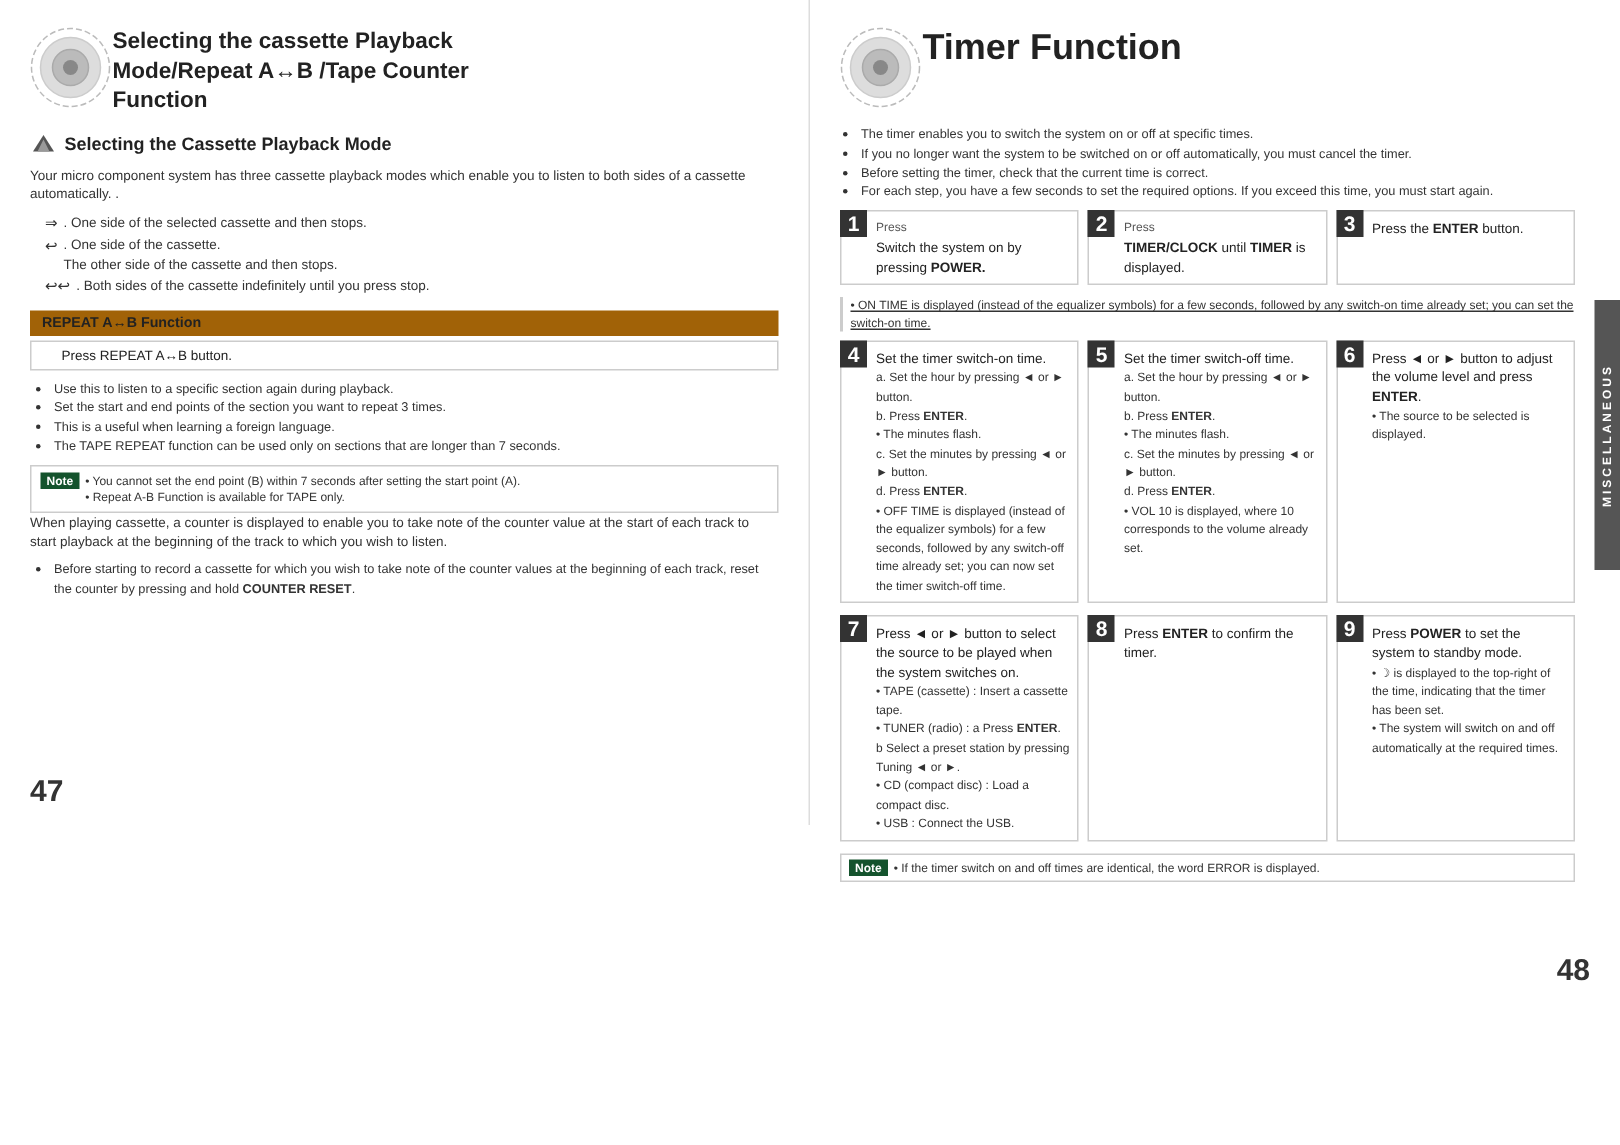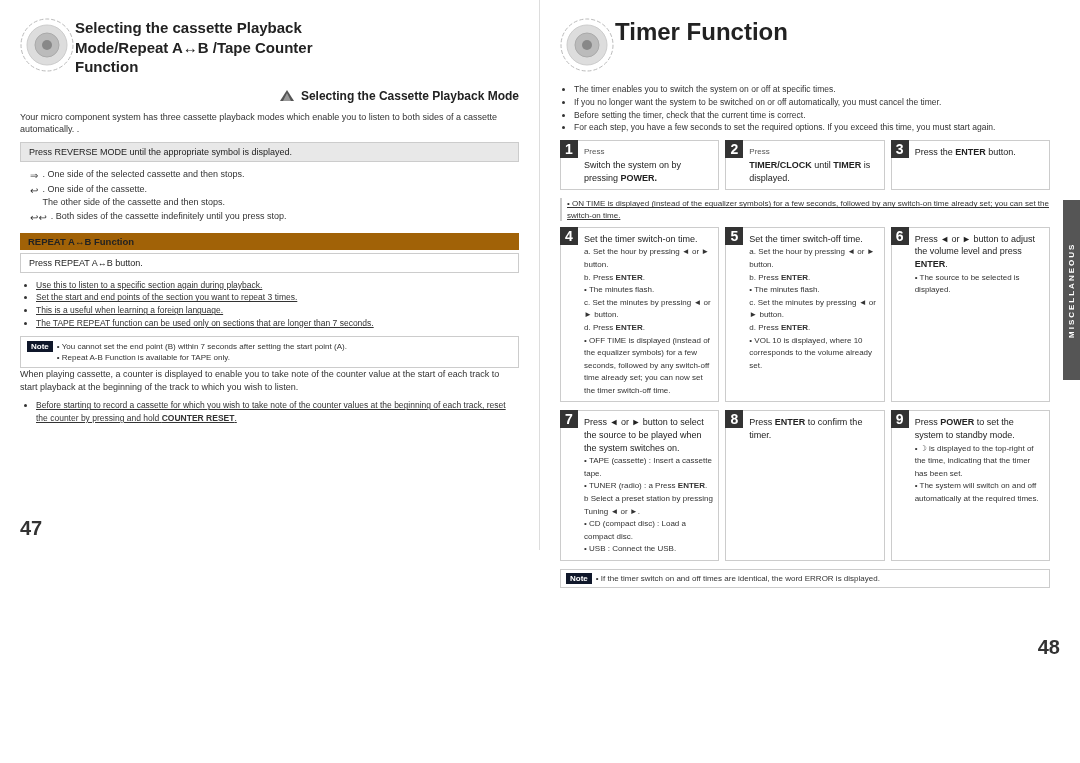--- a/index.html
+++ b/index.html
@@ -58,21 +58,20 @@
       font-weight: bold;
       color: #222;
       line-height: 1.3;
     }
 
     .section-header {
       display: flex;
       align-items: center;
       margin-bottom: 6px;
       margin-top: 8px;
-      justify-content: flex-end;
     }
 
     .section-icon {
       width: 18px;
       height: 18px;
       margin-right: 5px;
       flex-shrink: 0;
     }
 
     .section-title {
@@ -122,50 +121,49 @@
       padding: 3px 8px;
       font-size: 9.5px;
       font-weight: bold;
       color: #222;
       margin-bottom: 3px;
       margin-top: 8px;
     }
 
     .white-box {
       border: 1px solid #ccc;
-      padding: 4px 8px;
+      padding: 4px 20px;
       font-size: 9px;
       color: #222;
       margin-bottom: 6px;
     }
 
     .small-bullets {
       list-style: disc;
       padding-left: 16px;
       margin-bottom: 6px;
     }
 
     .small-bullets li {
       font-size: 8.5px;
       color: #333;
       line-height: 1.5;
-      text-decoration: underline;
     }
 
     .note-box {
       border: 1px solid #ccc;
       padding: 4px 6px;
       margin-top: 6px;
       display: flex;
       align-items: flex-start;
       gap: 4px;
     }
 
     .note-label {
-      background: #0f172a;
+      background: #14532d;
       color: #fff;
       padding: 1px 4px;
       font-size: 8px;
       font-weight: bold;
       flex-shrink: 0;
     }
 
     .note-text {
       font-size: 8px;
       color: #333;
@@ -295,21 +293,20 @@
   <div class="section-header">
     <svg class="section-icon" viewBox="0 0 18 18">
       <polygon points="2,14 9,3 16,14" fill="#555"></polygon>
       <polygon points="5,14 9,6 13,14" fill="#999"></polygon>
     </svg>
     <span class="section-title">Selecting the Cassette Playback Mode</span>
   </div>
 
   <p class="body-text">Your micro component system has three cassette playback modes which enable you to listen to both sides of a cassette automatically. .</p>
 
-  <div class="highlight-box">Press REVERSE MODE until the appropriate symbol is displayed.</div>
 
   <ul class="bullet-list">
     <li>
       <span class="bullet-symbol">⇒</span>
       <span>. One side of the selected cassette and then stops.</span>
     </li>
     <li>
       <span class="bullet-symbol">↩</span>
       <span>. One side of the cassette.<br>The other side of the cassette and then stops.</span>
     </li>

